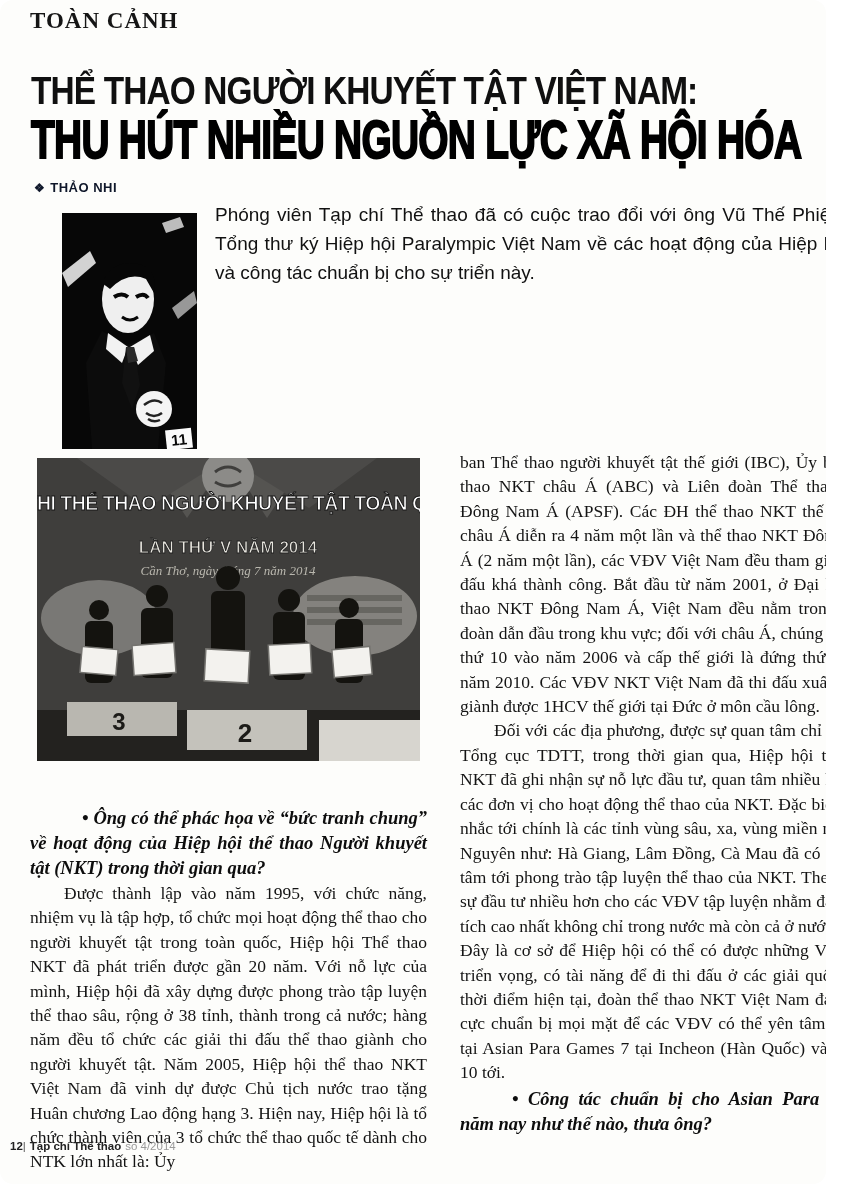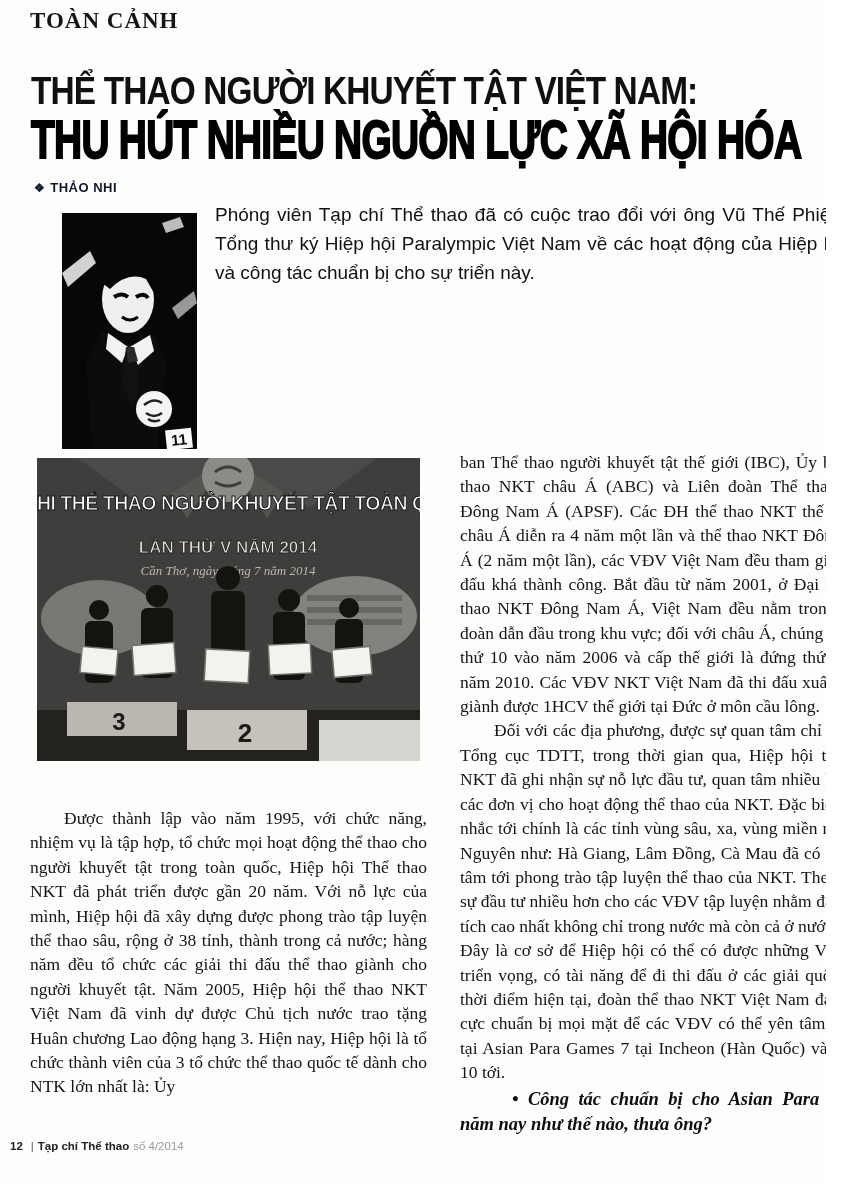--- a/index.html
+++ b/index.html
@@ -31,21 +31,21 @@
   .col-right{position:absolute;left:432px;top:450px;width:421px;margin-left:28px;}
 
   .q{font-family:"Liberation Serif",serif;font-weight:bold;font-style:italic;font-size:18.5px;
      line-height:25px;text-align:justify;text-indent:52px;margin:0;color:#0d0d0d;}
   .body-p{font-size:17.5px;line-height:24.4px;text-align:justify;margin:0;color:#141414;}
   .indent{text-indent:34px;}
   .q2{margin-top:2px;}
 
   .footer{position:absolute;left:10px;top:1140px;font-family:"Liberation Sans",sans-serif;
     font-size:11.5px;color:#222;}
-  .footer .pg{font-weight:bold;margin-right:8px;}
+  .footer .pg{font-weight:bold;}
   .footer .sep{color:#555;margin-right:4px;}
   .footer .mag{font-weight:bold;}
   .footer .issue{color:#9a9a9a;margin-left:4px;}
 </style>
 </head>
 <body>
 
 <div class="page">
 
   <div class="section-label">TOÀN CẢNH</div>
@@ -123,20 +123,21 @@
       <rect x="0" y="252" width="383" height="51" fill="#23221f"></rect>
       <rect x="30" y="244" width="110" height="34" fill="#b9b7b0"></rect>
       <rect x="150" y="252" width="120" height="40" fill="#c4c2bb"></rect>
       <rect x="282" y="262" width="101" height="41" fill="#d7d5cf"></rect>
       <text x="82" y="272" font-family="Liberation Sans, sans-serif" font-size="24" font-weight="bold" fill="#1c1b18" text-anchor="middle">3</text>
       <text x="208" y="284" font-family="Liberation Sans, sans-serif" font-size="26" font-weight="bold" fill="#1c1b18" text-anchor="middle">2</text>
     </svg>
   </div>
 
   <div class="col-left">
+    <p class="q">• Ông có thể phác họa về “bức tranh chung” về hoạt động của Hiệp hội thể thao Người khuyết tật (NKT) trong thời gian qua?</p>
     <p class="body-p indent">Được thành lập vào năm 1995, với chức năng, nhiệm vụ là tập hợp, tổ chức mọi hoạt động thể thao cho người khuyết tật trong toàn quốc, Hiệp hội Thể thao NKT đã phát triển được gần 20 năm. Với nỗ lực của mình, Hiệp hội đã xây dựng được phong trào tập luyện thể thao sâu, rộng ở 38 tỉnh, thành trong cả nước; hàng năm đều tổ chức các giải thi đấu thể thao giành cho người khuyết tật. Năm 2005, Hiệp hội thể thao NKT Việt Nam đã vinh dự được Chủ tịch nước trao tặng Huân chương Lao động hạng 3. Hiện nay, Hiệp hội là tổ chức thành viên của 3 tổ chức thể thao quốc tế dành cho NTK lớn nhất là: Ủy</p>
   </div>
 
   <div class="col-right">
     <p class="body-p">ban Thể thao người khuyết tật thế giới (IBC), Ủy ban Thể thao NKT châu Á (ABC) và Liên đoàn Thể thao NKT Đông Nam Á (APSF). Các ĐH thể thao NKT thế giới và châu Á diễn ra 4 năm một lần và thể thao NKT Đông Nam Á (2 năm một lần), các VĐV Việt Nam đều tham gia và thi đấu khá thành công. Bắt đầu từ năm 2001, ở Đại hội Thể thao NKT Đông Nam Á, Việt Nam đều nằm trong tốp 3 đoàn dẫn đầu trong khu vực; đối với châu Á, chúng ta đứng thứ 10 vào năm 2006 và cấp thế giới là đứng thứ 11 vào năm 2010. Các VĐV NKT Việt Nam đã thi đấu xuất sắc và giành được 1HCV thế giới tại Đức ở môn cầu lông.</p>
     <p class="body-p indent">Đối với các địa phương, được sự quan tâm chỉ đạo của Tổng cục TDTT, trong thời gian qua, Hiệp hội thể thao NKT đã ghi nhận sự nỗ lực đầu tư, quan tâm nhiều hơn của các đơn vị cho hoạt động thể thao của NKT. Đặc biệt, đáng nhắc tới chính là các tỉnh vùng sâu, xa, vùng miền núi, Tây Nguyên như: Hà Giang, Lâm Đồng, Cà Mau đã có sự quan tâm tới phong trào tập luyện thể thao của NKT. Theo đó có sự đầu tư nhiều hơn cho các VĐV tập luyện nhằm đạt thành tích cao nhất không chỉ trong nước mà còn cả ở nước ngoài. Đây là cơ sở để Hiệp hội có thể có được những VĐV trẻ, triển vọng, có tài năng để đi thi đấu ở các giải quốc tế. Ở thời điểm hiện tại, đoàn thể thao NKT Việt Nam đang tích cực chuẩn bị mọi mặt để các VĐV có thể yên tâm thi đấu tại Asian Para Games 7 tại Incheon (Hàn Quốc) vào tháng 10 tới.</p>
     <p class="q q2">• Công tác chuẩn bị cho Asian Para Games năm nay như thế nào, thưa ông?</p>
   </div>
 
   <div class="footer">

